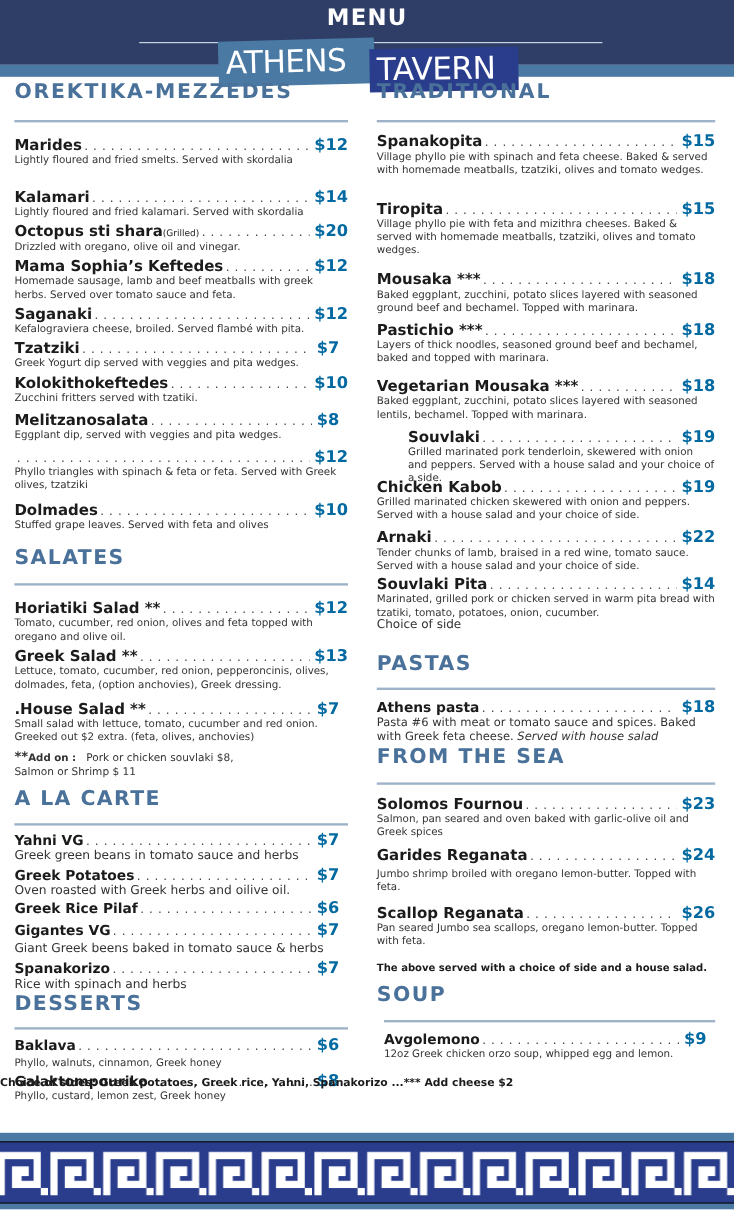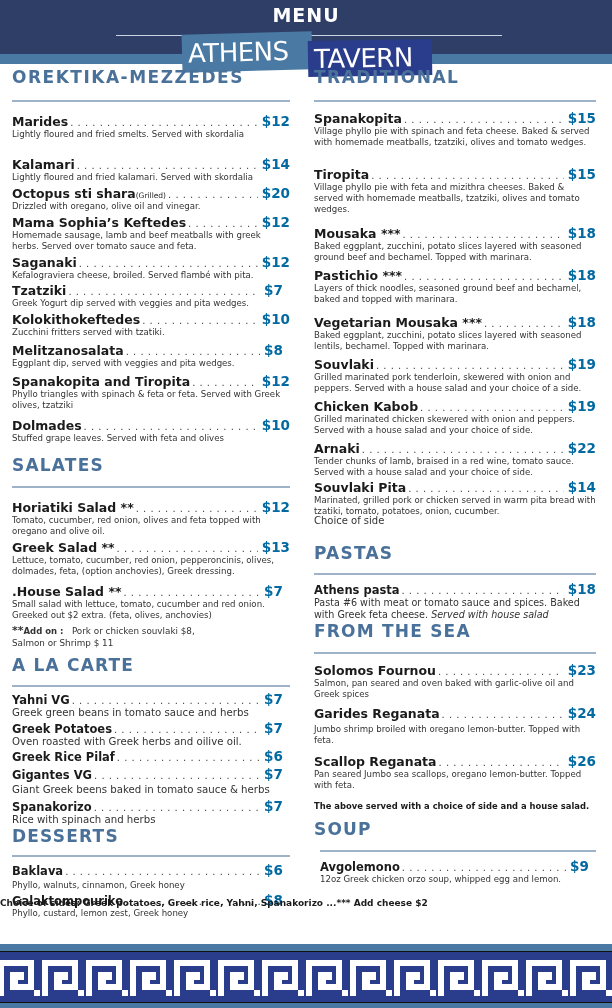--- a/index.html
+++ b/index.html
@@ -129,21 +129,20 @@
   <div class="item" style="height:31px;">
     <div class="item-row">
         <span class="item-name">Melitzanosalata</span>
         <span class="item-dots"></span>
         <span class="item-price">$8</span>
       </div>
     <div class="item-desc">Eggplant dip, served with veggies and pita wedges.</div>
   </div>
   <div class="item" style="height:44px;">
     <div class="item-row">
-        <span class="item-name">Spanakopita and Tiropita</span>
         <span class="item-dots"></span>
         <span class="item-price">$12</span>
       </div>
     <div class="item-desc">Phyllo triangles with spinach &amp; feta or feta. Served with Greek olives, tzatziki</div>
   </div>
   <div class="item" style="height:30px;">
     <div class="item-row">
         <span class="item-name">Dolmades</span>
         <span class="item-dots"></span>
         <span class="item-price">$10</span>
@@ -285,21 +284,21 @@
     <div class="item-desc">Layers of thick noodles, seasoned ground  beef and bechamel, baked and topped with marinara.</div>
   </div>
   <div class="item" style="height:42px;">
     <div class="item-row">
         <span class="item-name">Vegetarian Mousaka ***</span>
         <span class="item-dots"></span>
         <span class="item-price">$18</span>
       </div>
     <div class="item-desc">Baked eggplant, zucchini, potato slices layered with seasoned  lentils, bechamel. Topped with marinara.</div>
   </div>
-  <div class="item" style="height:42px;">
+  <div class="item" style="height:42px;margin-left:26px;">
     <div class="item-row">
         <span class="item-name">Souvlaki</span>
         <span class="item-dots"></span>
         <span class="item-price">$19</span>
       </div>
     <div class="item-desc">Grilled marinated pork tenderloin, skewered with onion and peppers. Served with a house salad and your choice of a side.</div>
   </div>
   <div class="item" style="height:42px;">
     <div class="item-row">
         <span class="item-name">Chicken Kabob</span>

